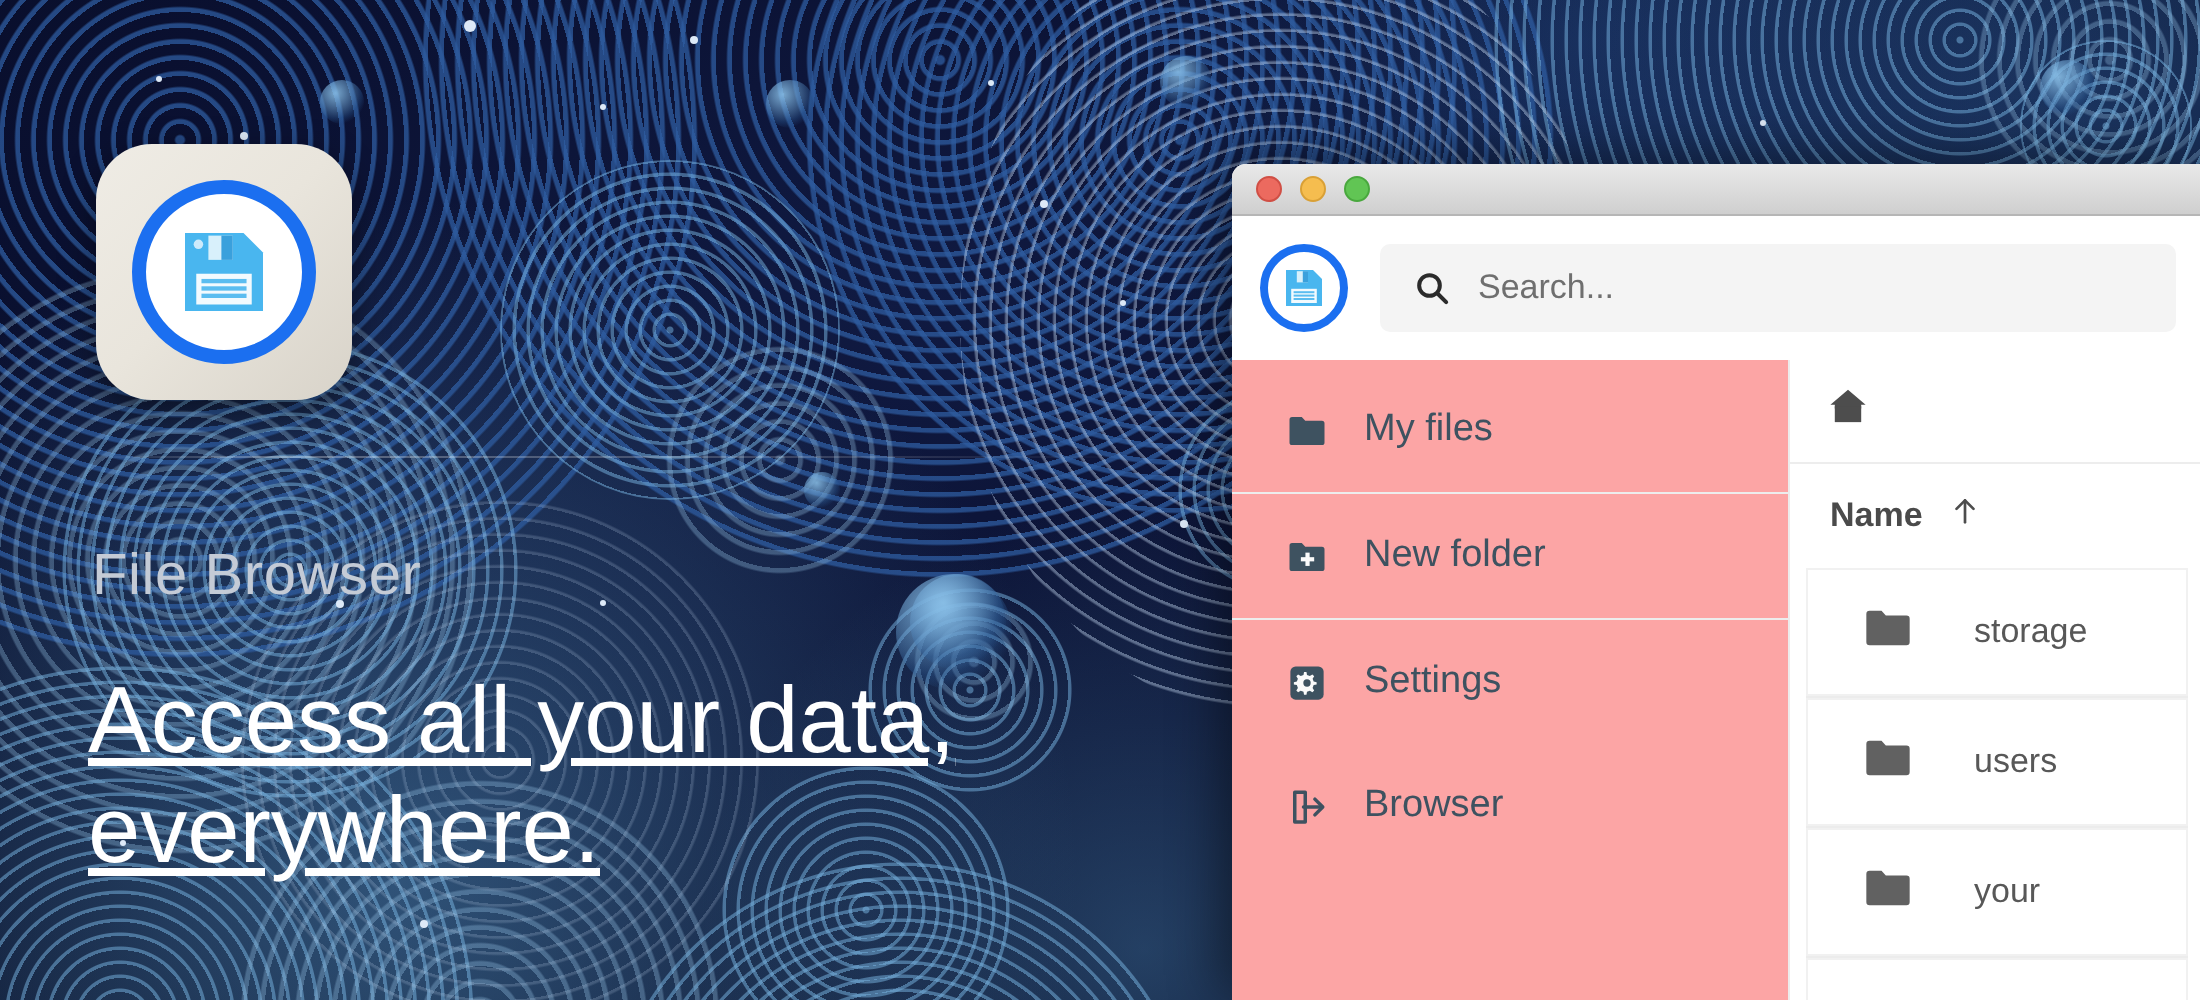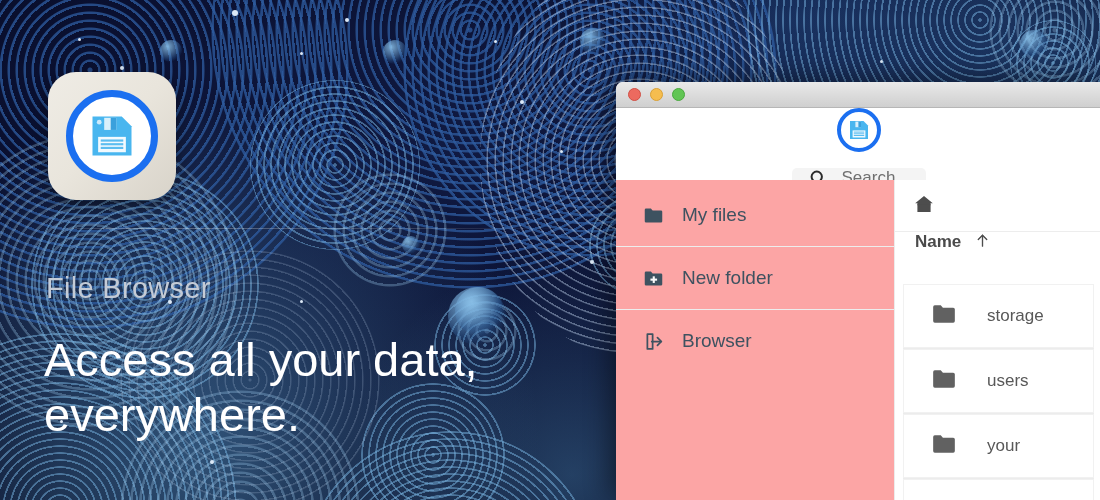--- a/index.html
+++ b/index.html
@@ -67,42 +67,42 @@
   #divider {
     position:absolute; left:44px; top:228px; width:525px; height:1px;
     background:linear-gradient(to right, rgba(255,255,255,0), rgba(255,255,255,.30) 18%, rgba(255,255,255,.16) 70%, rgba(255,255,255,0));
   }
   #brand {
     position:absolute; left:46px; top:272px;
     font-size:29px; color:#c4cbd6; letter-spacing:.3px;
   }
   #tagline {
     position:absolute; left:44px; top:333px; width:560px;
-    font-size:47px; line-height:1.16; color:#ffffff; font-weight:400;
+    font-size:47px; line-height:1.16; color:#ffffff; font-weight:400;text-decoration:underline;
   }
 
   
   #window {
     position:absolute; left:616px; top:82px; width:484px; height:418px;
     background:#ffffff; border-radius:7px 0 0 0; overflow:hidden;
     box-shadow:-6px -4px 26px rgba(0,0,0,.42);
   }
   #titlebar {
     height:26px; background:linear-gradient(to bottom,#e9e9e9,#cfcfcf);
     border-bottom:1px solid #b6b6b6;
     display:flex; align-items:center; padding-left:12px; gap:9px;
   }
   .light { width:13px; height:13px; border-radius:50%; }
   .light.red    { background:#ec6a5f; border:1px solid #d04f45; }
   .light.yellow { background:#f5bd4f; border:1px solid #d9a036; }
   .light.green  { background:#61c554; border:1px solid #49a83e; }
 
   #toolbar {
     height:72px; background:#ffffff;
-    display:flex; align-items:center; padding:0 12px 0 14px; gap:16px;flex-direction:column;
+    display:flex; align-items:center; padding:0 12px 0 14px; gap:16px;
   }
   #logo-btn {
     width:44px; height:44px; border-radius:50%; flex:0 0 auto;
     background:#ffffff; border:4px solid #1b6ff0;
     display:flex; align-items:center; justify-content:center;
   }
   #search {
     flex:1 1 auto; height:44px; background:#f4f4f4; border-radius:5px;
     display:flex; align-items:center; padding:0 16px; gap:13px;
   }
@@ -119,21 +119,21 @@
   }
   .nav .ico { width:22px; height:22px; display:flex; align-items:center; justify-content:center; flex:0 0 22px; }
   .navsep { height:1px; background:#ededed; margin:0 0 0 0; }
 
   #content { flex:1 1 auto; background:#ffffff; }
   #crumbs {
     height:52px; display:flex; align-items:center; padding-left:18px;
     border-bottom:1px solid #ededed;
   }
   #colhdr {
-    height:52px; display:flex; align-items:flex-start; gap:13px; padding-left:20px;
+    height:52px; display:flex; align-items:center; gap:13px; padding-left:20px;
     font-size:17px; font-weight:bold; color:#4a4a4a;
   }
   #rows { padding:0 6px 0 8px; }
   .row {
     height:65px; display:flex; align-items:center; gap:30px;
     padding-left:28px; border-bottom:1px solid #ececec;
     background:#ffffff; box-shadow:0 0 0 1px #f1f1f1 inset;
   }
   .row .fname { font-size:17px; color:#585858; }
 </style>
@@ -269,20 +269,30 @@
               <rect x="8.5" y="12.1" width="7.6" height="2.4"></rect>
             </g>
           </svg>
         </span>
         <span>New folder</span>
       </div>
 
 
       <div class="navsep"></div>
 
+      <div class="nav">
+        <span class="ico">
+          <svg width="21" height="21" viewBox="0 0 24 24">
+            <rect x="2.5" y="2.5" width="19" height="19" rx="3" fill="#3e5260"></rect>
+            <path d="M12 7.4l1.6.6 1.5-.9 1 1-.9 1.5.6 1.6 1.7.3v1.4l-1.7.3-.6 1.6.9 1.5-1 1-1.5-.9-1.6.6-.3 1.7h-1.4l-.3-1.7-1.6-.6-1.5.9-1-1 .9-1.5-.6-1.6-1.7-.3v-1.4l1.7-.3.6-1.6-.9-1.5 1-1 1.5.9 1.6-.6.3-1.7h1.4z" fill="#fafafa"></path>
+            <circle cx="12" cy="12" r="2.1" fill="#3e5260"></circle>
+          </svg>
+        </span>
+        <span>Settings</span>
+      </div>
 
       <div class="nav">
         <span class="ico">
           <svg width="21" height="21" viewBox="0 0 24 24" fill="none" stroke="#3e5260" stroke-width="2" stroke-linecap="round" stroke-linejoin="round">
             <path d="M5 3.5h6v17H5z"></path>
             <line x1="10" y1="12" x2="20.5" y2="12"></line>
             <polyline points="16.5,7.5 21,12 16.5,16.5"></polyline>
           </svg>
         </span>
         <span>Browser</span>

